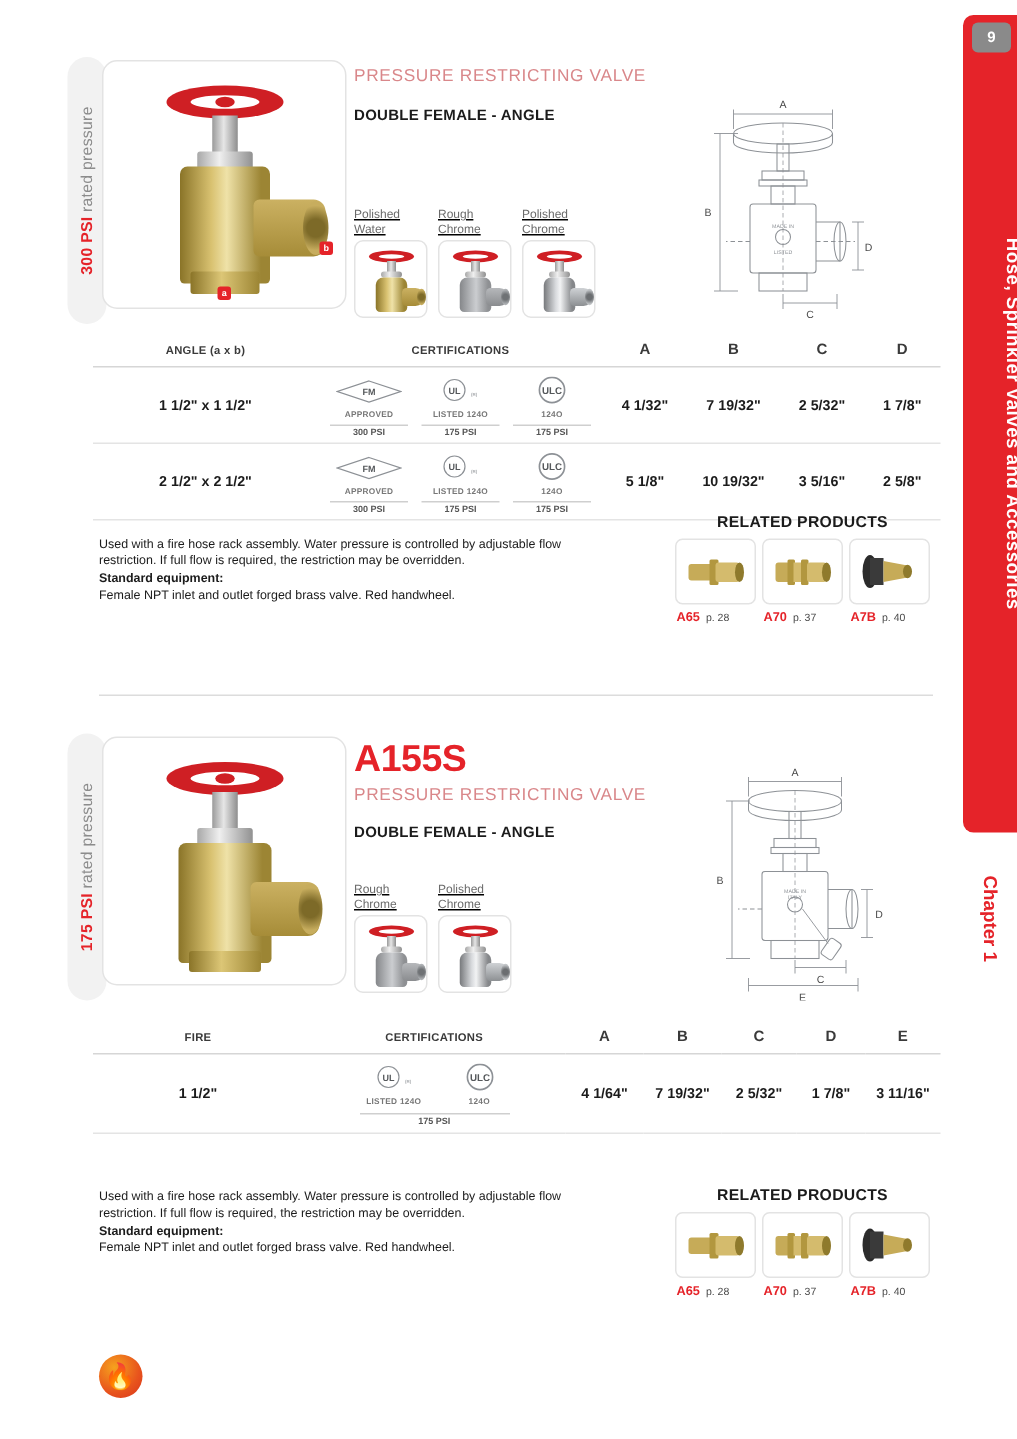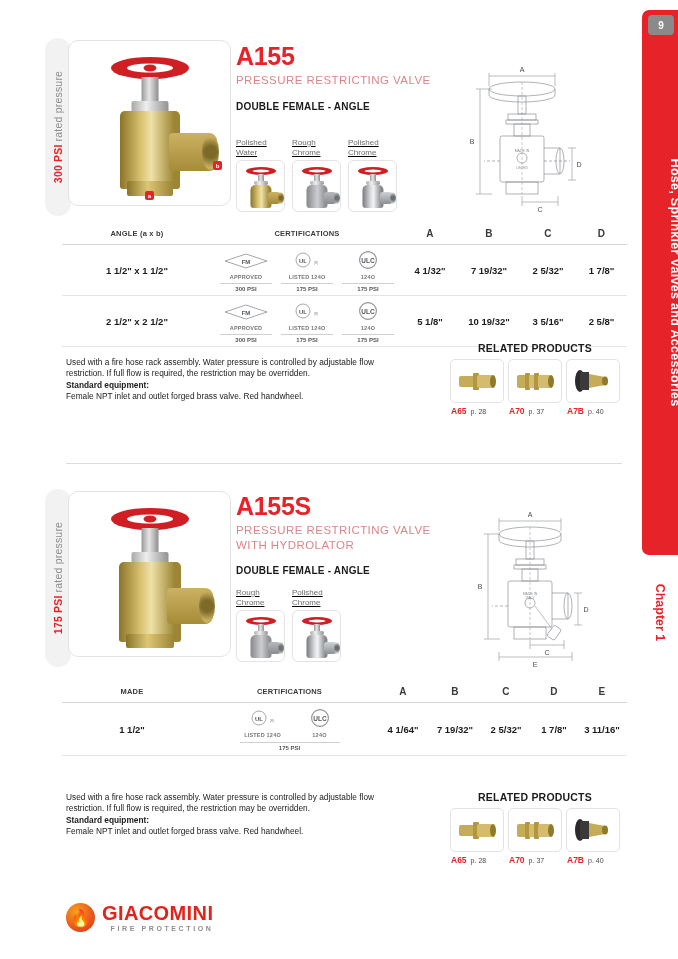--- a/index.html
+++ b/index.html
@@ -277,21 +277,20 @@
         <div class="vl-outlet" style="left:100px; top:92px; width:48px; height:38px;">
           <div class="vl-outlet-face" style="right:-2px; width:17px; height:36px;"></div>
         </div>
         <div class="vl-base" style="top:140px; width:46px; height:15px;"></div>
         <div class="dim-dot" style="left:76px; top:150px;">a</div>
         <div class="dim-dot" style="left:144px; top:120px;">b</div>
       </div>
     </div>
 
     <div style="position:absolute; left:236px; top:42px;">
-      <div class="title-code">A155</div>
       <div class="title-sub">PRESSURE RESTRICTING VALVE</div>
       <div class="title-variant" style="margin-top:13px;">DOUBLE FEMALE - ANGLE</div>
     </div>
 
     <div class="finishes" style="left:236px; top:138px;">
       <div class="finish">
         <div class="finish-label">
           <div>Polished</div>
           <div>Water</div>
         </div>
@@ -576,21 +575,20 @@
           <div class="vl-outlet-face" style="right:-2px; width:16px; height:34px;"></div>
         </div>
         <div class="vl-base" style="top:142px; width:48px; height:14px;"></div>
       </div>
     </div>
 
     <div style="position:absolute; left:236px; top:492px;">
       <div class="title-code">A155S</div>
       <div class="title-sub">
         <div>PRESSURE RESTRICTING VALVE</div>
-        <div>WITH HYDROLATOR</div>
       </div>
       <div class="title-variant" style="margin-top:12px;">DOUBLE FEMALE - ANGLE</div>
     </div>
 
     <div class="finishes" style="left:236px; top:588px;">
       <div class="finish">
         <div class="finish-label">
           <div>Rough</div>
           <div>Chrome</div>
         </div>
@@ -676,21 +674,21 @@
           <text x="58" y="88">MADE IN</text>
           <text x="58" y="92">ITALY</text>
         </g>
       </svg>
     </div>
 
     <div class="spec-table" style="top:686px;">
       <table>
         <thead>
           <tr>
-            <th style="width:140px;">MADE</th>
+            <th style="width:140px;">FIRE</th>
             <th style="width:175px;">CERTIFICATIONS</th>
             <th class="dim" style="width:52px;">A</th>
             <th class="dim" style="width:52px;">B</th>
             <th class="dim" style="width:50px;">C</th>
             <th class="dim" style="width:46px;">D</th>
             <th class="dim" style="width:50px;">E</th>
           </tr>
         </thead>
         <tbody>
           <tr>
@@ -785,19 +783,15 @@
           </div>
         </div>
       </div>
     </div>
   </div>
 
   <div class="footer-logo">
     <div class="logo-badge">
       <div class="logo-flame">🔥</div>
     </div>
-    <div class="logo-text">
-      <div class="logo-name">GIACOMINI</div>
-      <div class="logo-tag">FIRE PROTECTION</div>
-    </div>
   </div>
 
 </div>
 
 </body></html>

